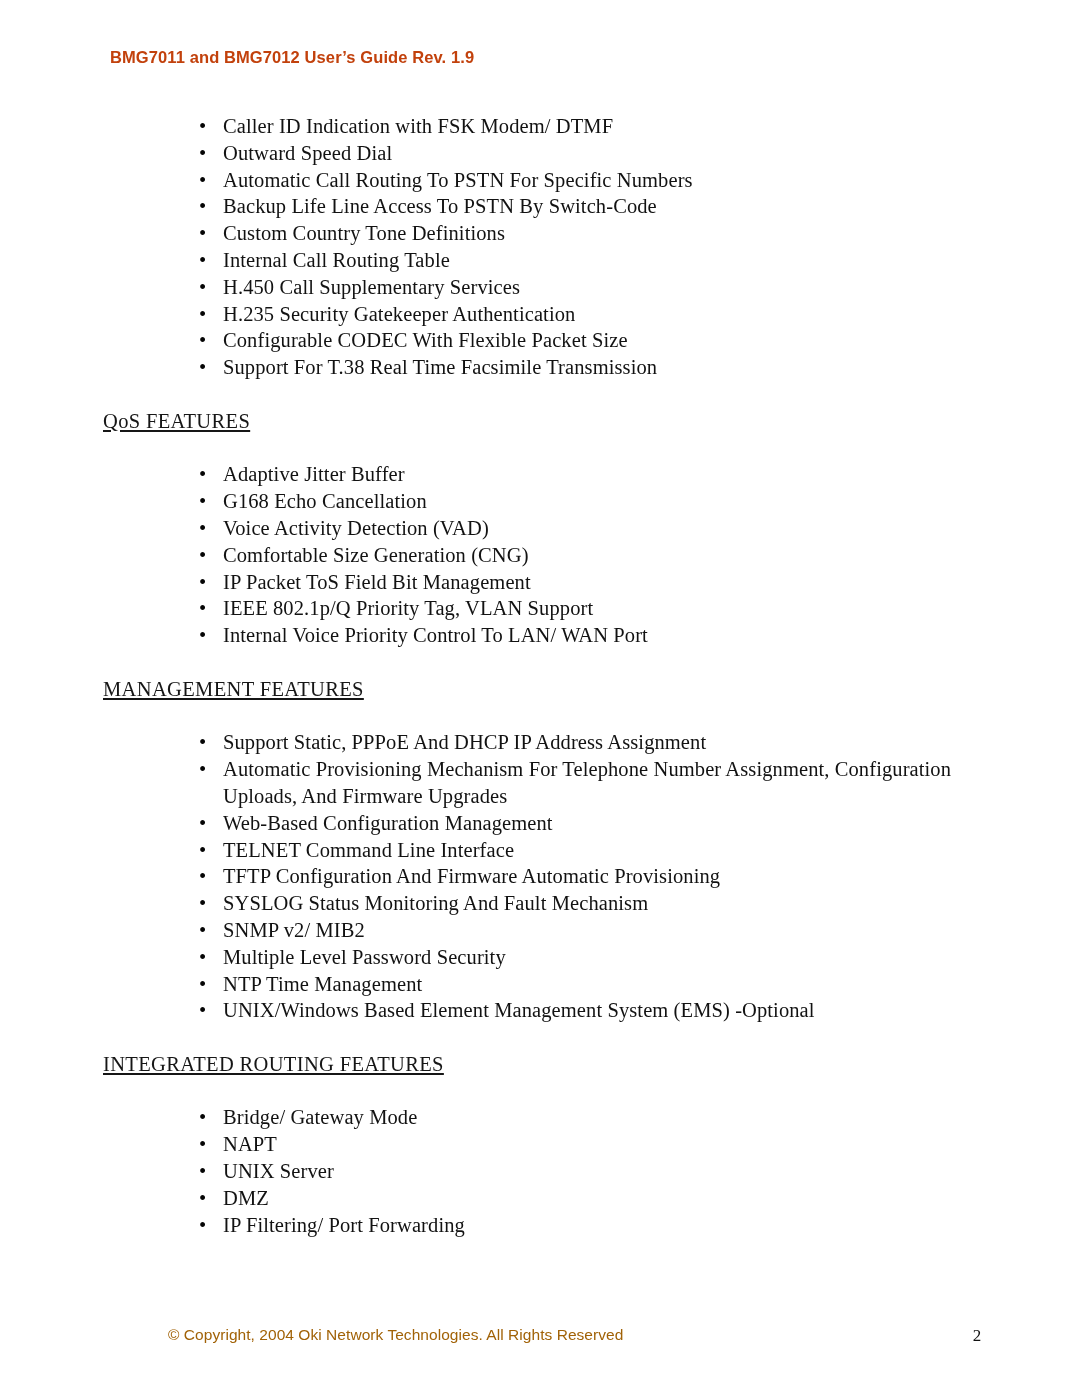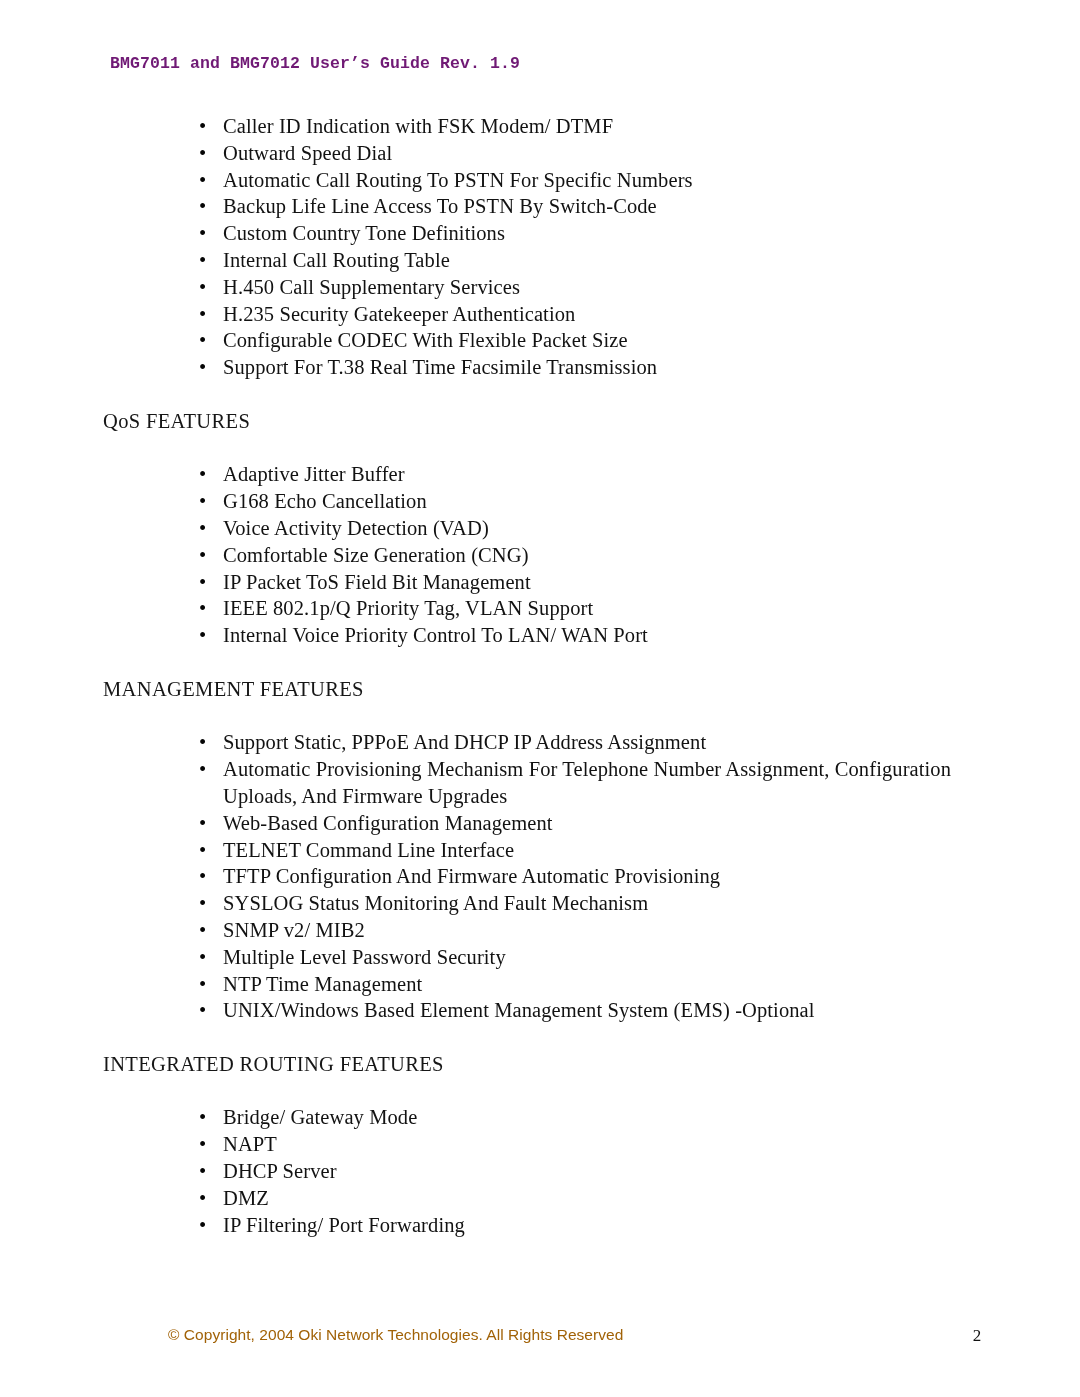--- a/index.html
+++ b/index.html
@@ -22,45 +22,45 @@
     left: 0; top: 0;
     width: 1080px;
     height: 1397px;
   }
 
   
   .doc-header {
     position: absolute;
     left: 110px;
     top: 48px;
-    font-family: Liberation Mono, monospace;
+    font-family: Liberation Sans, sans-serif;
     font-size: 16.5px;
     font-weight: bold;
     letter-spacing: 0.1px;
     white-space: nowrap;
-    color: #701a75;
-    margin-top: 6px;
+    color: #c2410c;
   }
 
   
   .content {
     position: absolute;
     left: 103px;
     top: 113px;
     width: 880px;
   }
 
   
   .section-heading {
     font-family: "Liberation Serif", "DejaVu Serif", serif;
     font-size: 20.5px;
     line-height: 26.8px;
     letter-spacing: 0.35px;
     white-space: nowrap;
     color: #161616;
+    text-decoration: underline;
   }
 
   
   .blank-line {
     height: 26.8px;
   }
 
   ul.feature-list {
     list-style: none;
     margin: 0;
@@ -255,21 +255,21 @@
           <li>
             <span class="bullet-glyph">•</span>
             <span class="li-text">Bridge/ Gateway Mode</span>
           </li>
           <li>
             <span class="bullet-glyph">•</span>
             <span class="li-text">NAPT</span>
           </li>
           <li>
             <span class="bullet-glyph">•</span>
-            <span class="li-text">DHCP Server</span>
+            <span class="li-text">UNIX Server</span>
           </li>
           <li>
             <span class="bullet-glyph">•</span>
             <span class="li-text">DMZ</span>
           </li>
           <li>
             <span class="bullet-glyph">•</span>
             <span class="li-text">IP Filtering/ Port Forwarding</span>
           </li>
         </ul>

